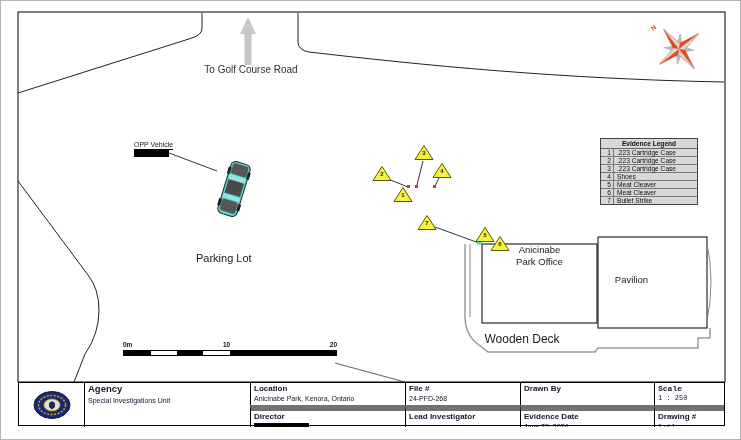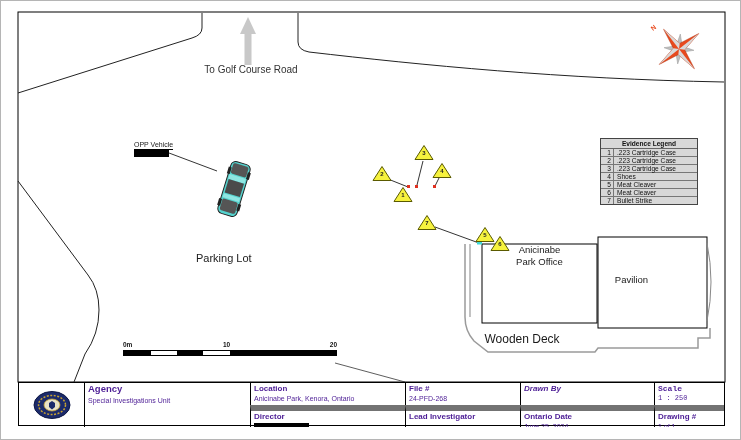--- a/index.html
+++ b/index.html
@@ -35,21 +35,21 @@
   .scalebar{position:absolute;left:122px;top:341px;width:214px;height:14px;font-size:6.5px;font-weight:bold;color:#111;}
   .scalebar .sb-bar{position:absolute;left:0;top:8px;width:212px;height:4px;border:1px solid #000;
       background:linear-gradient(90deg,#000 0 12.5%,#fff 12.5% 25%,#000 25% 37.5%,#fff 37.5% 50%,#000 50% 100%);}
   .scalebar .sb-0{position:absolute;left:0;top:-1px;}
   .scalebar .sb-10{position:absolute;left:100px;top:-1px;}
   .scalebar .sb-20{position:absolute;right:0;top:-1px;}
   
   .titleblock{position:absolute;left:17px;top:381px;width:707px;height:44px;
       display:grid;grid-template-columns:65px 166px 155px 115px 134px auto;
       grid-template-rows:22px 22px;border:1px solid #000;box-sizing:border-box;
-      background:#fff;color:#4c1d95;}
+      background:#fff;color:#0f172a;}
   .tb-cell{border-left:1px solid #000;border-top:6px solid #737373;padding:1px 3px;
       box-sizing:border-box;overflow:hidden;position:relative;}
   .tb-cell.noleft{border-left:none;}
   .tb-cell.notop{border-top:none;}
   .tb-h{font-size:8px;font-weight:bold;line-height:9px;}
   .tb-h.big{font-size:9.5px;}
   .tb-v{font-size:7px;line-height:9px;margin-top:1px;}
   .tb-logo{grid-row:1/3;display:flex;align-items:center;justify-content:center;border-top:none;}
   .tb-agency{grid-row:1/3;}
 </style>
@@ -225,38 +225,38 @@
       <div class="tb-v" style="margin-top:3px;">Special Investigations Unit</div>
     </div>
     <div class="tb-cell notop" style="grid-column:4;grid-row:1;">
       <div class="tb-h">File #</div>
       <div class="tb-v">24-PFD-268</div>
     </div>
     <div class="tb-cell notop" style="grid-column:3;grid-row:1;">
       <div class="tb-h">Location</div>
       <div class="tb-v">Anicinabe Park, Kenora, Ontario</div>
     </div>
-    <div class="tb-cell notop" style="grid-column:5;grid-row:1;font-style:italic;">
+    <div class="tb-cell notop" style="grid-column:5;grid-row:1;">
       <div class="tb-h">Drawn By</div>
       <div class="tb-v"></div>
     </div>
     <div class="tb-cell notop" style="grid-column:6;grid-row:1;font-family:Liberation Mono, monospace;">
       <div class="tb-h">Scale</div>
       <div class="tb-v">1 : 250</div>
     </div>
     <div class="tb-cell" style="grid-column:3;grid-row:2;">
       <div class="tb-h">Director</div>
       <div class="redact" style="position:static;display:block;width:55px;height:8px;margin-top:2px;"></div>
     </div>
     <div class="tb-cell" style="grid-column:4;grid-row:2;">
       <div class="tb-h">Lead Investigator</div>
       <div class="tb-v"></div>
     </div>
     <div class="tb-cell" style="grid-column:5;grid-row:2;">
-      <div class="tb-h">Ontario Date</div>
+      <div class="tb-h">Evidence Date</div>
       <div class="tb-v">June 25, 2024</div>
     </div>
     <div class="tb-cell" style="grid-column:6;grid-row:2;">
       <div class="tb-h">Drawing #</div>
       <div class="tb-v">1 of 1</div>
     </div>
   </div>
 
 </div>
 

